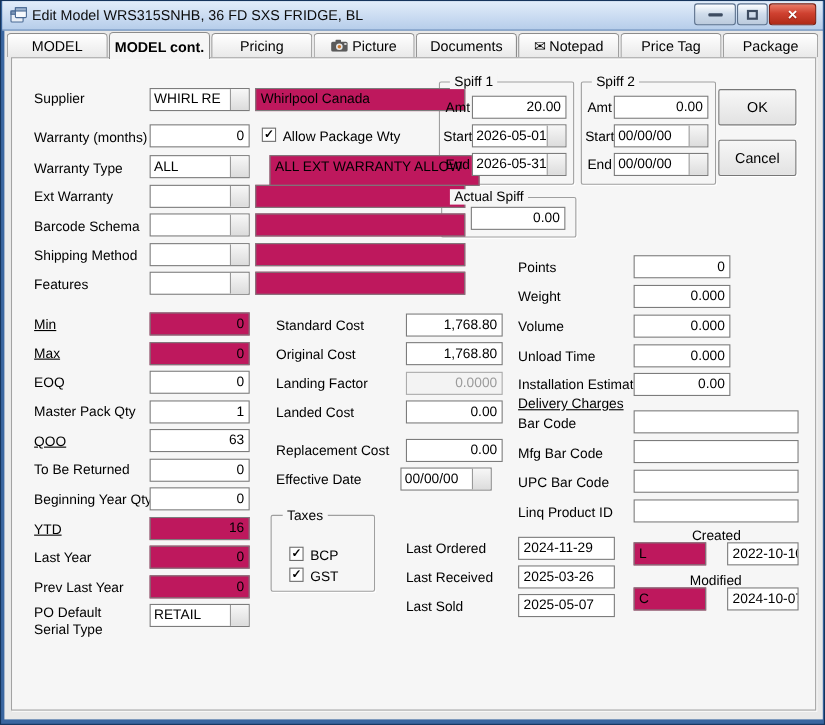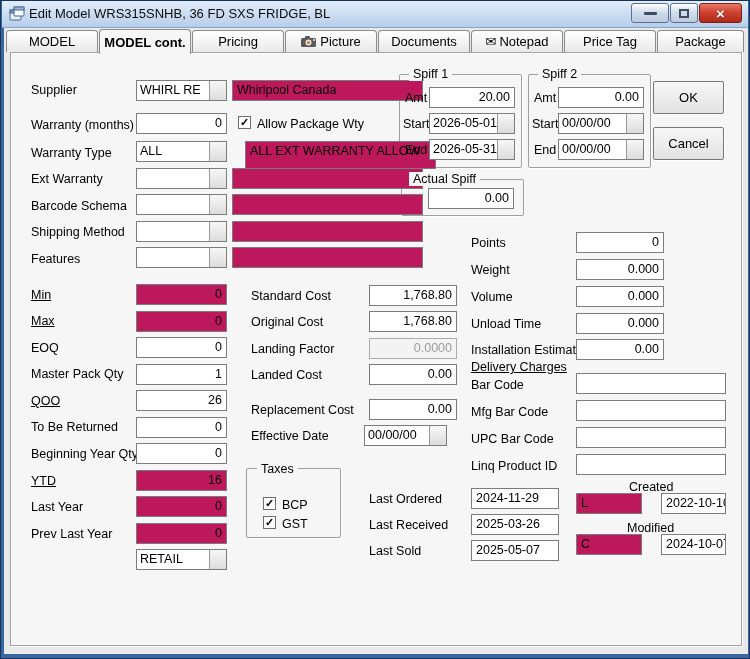--- a/index.html
+++ b/index.html
@@ -149,37 +149,38 @@
   <span class="lbl link" style="left:30px;top:313px;">Max</span>
   <div class="fld num ro" style="left:135px;top:310px;width:91px;height:21px;">0</div>
 
   <span class="lbl" style="left:30px;top:340px;">EOQ</span>
   <div class="fld num" style="left:135px;top:336px;width:91px;height:21px;">0</div>
 
   <span class="lbl" style="left:30px;top:366px;">Master Pack Qty</span>
   <div class="fld num" style="left:135px;top:363px;width:91px;height:21px;">1</div>
 
   <span class="lbl link" style="left:30px;top:393px;">QOO</span>
-  <div class="fld num" style="left:135px;top:389px;width:91px;height:21px;">26</div>
+  <div class="fld num" style="left:135px;top:389px;width:91px;height:21px;">63</div>
 
   <span class="lbl" style="left:30px;top:419px;">To Be Returned</span>
   <div class="fld num" style="left:135px;top:416px;width:91px;height:21px;">0</div>
 
   <span class="lbl" style="left:30px;top:446px;">Beginning Year Qty</span>
   <div class="fld num" style="left:135px;top:442px;width:91px;height:21px;">0</div>
 
   <span class="lbl link" style="left:30px;top:473px;">YTD</span>
   <div class="fld num ro" style="left:135px;top:469px;width:91px;height:21px;">16</div>
 
   <span class="lbl" style="left:30px;top:499px;">Last Year</span>
   <div class="fld num ro" style="left:135px;top:495px;width:91px;height:21px;">0</div>
 
   <span class="lbl" style="left:30px;top:526px;">Prev Last Year</span>
   <div class="fld num ro" style="left:135px;top:522px;width:91px;height:21px;">0</div>
 
+  <span class="lbl" style="left:30px;top:549px;width:95px;white-space:normal;line-height:15px;">PO Default Serial Type</span>
   <div class="fld combo" style="left:135px;top:548px;width:91px;height:21px;">
     <span class="cv">RETAIL</span>
       <span class="dd"></span>
   </div>
 
   <span class="lbl" style="left:250px;top:288px;">Standard Cost</span>
   <div class="fld num" style="left:368px;top:284px;width:88px;height:21px;">1,768.80</div>
 
   <span class="lbl" style="left:250px;top:314px;">Original Cost</span>
   <div class="fld num" style="left:368px;top:310px;width:88px;height:21px;">1,768.80</div>

